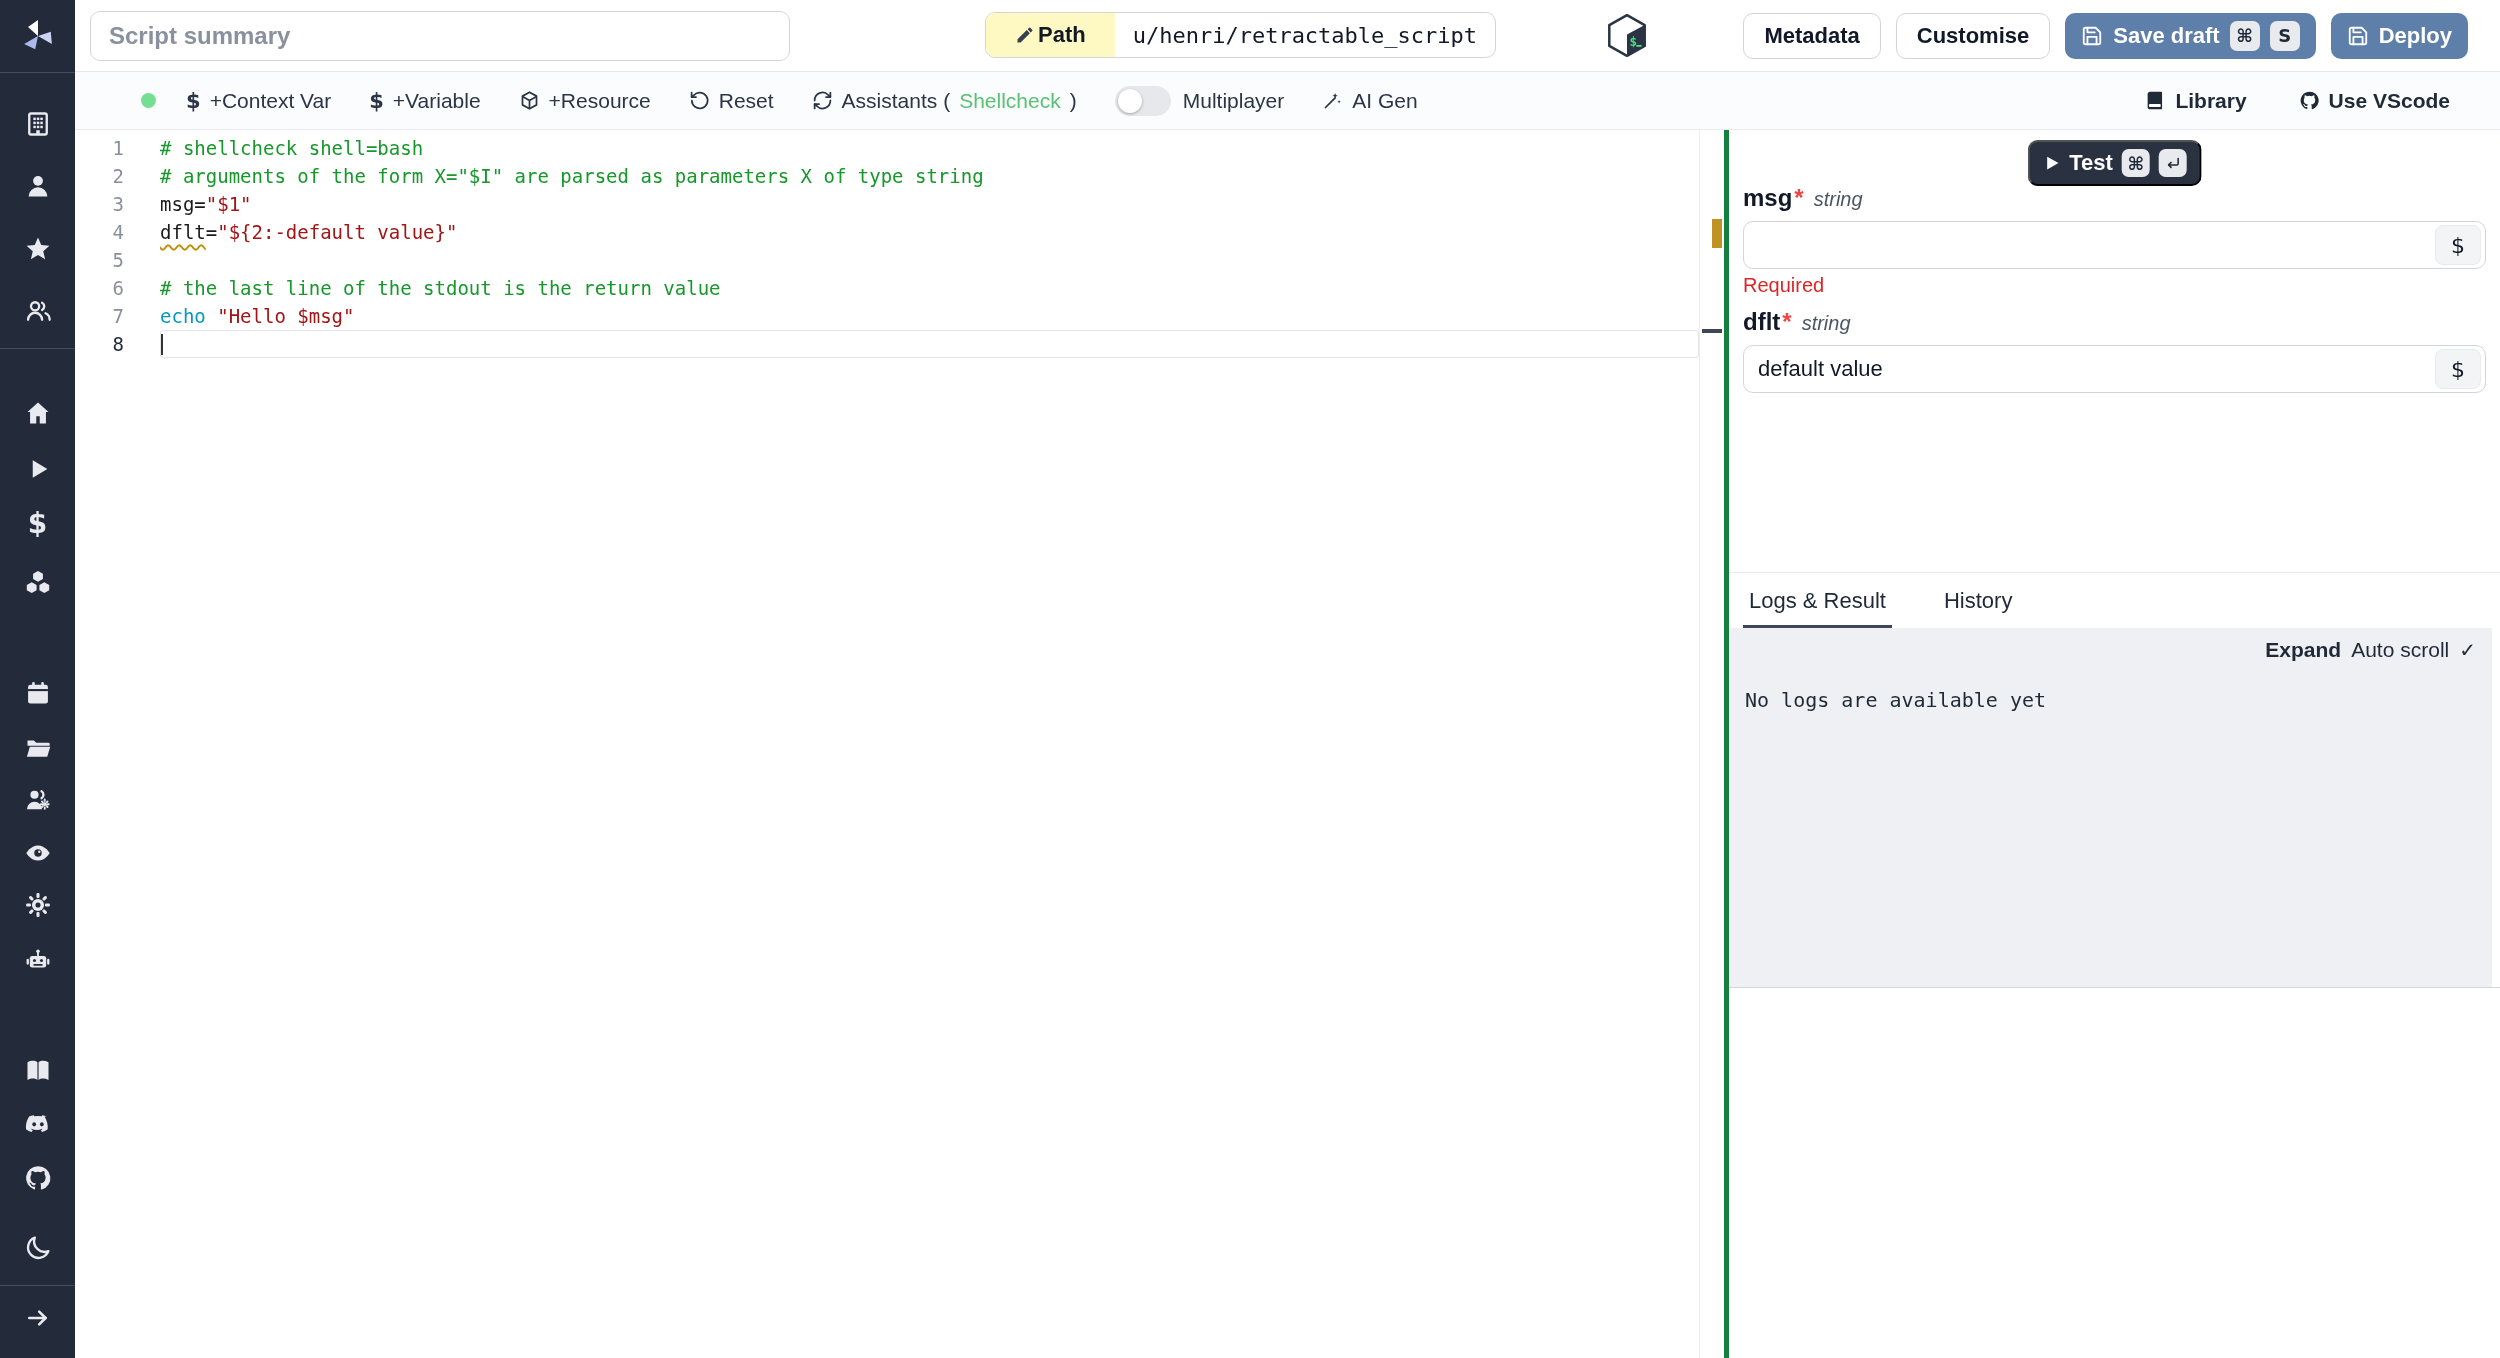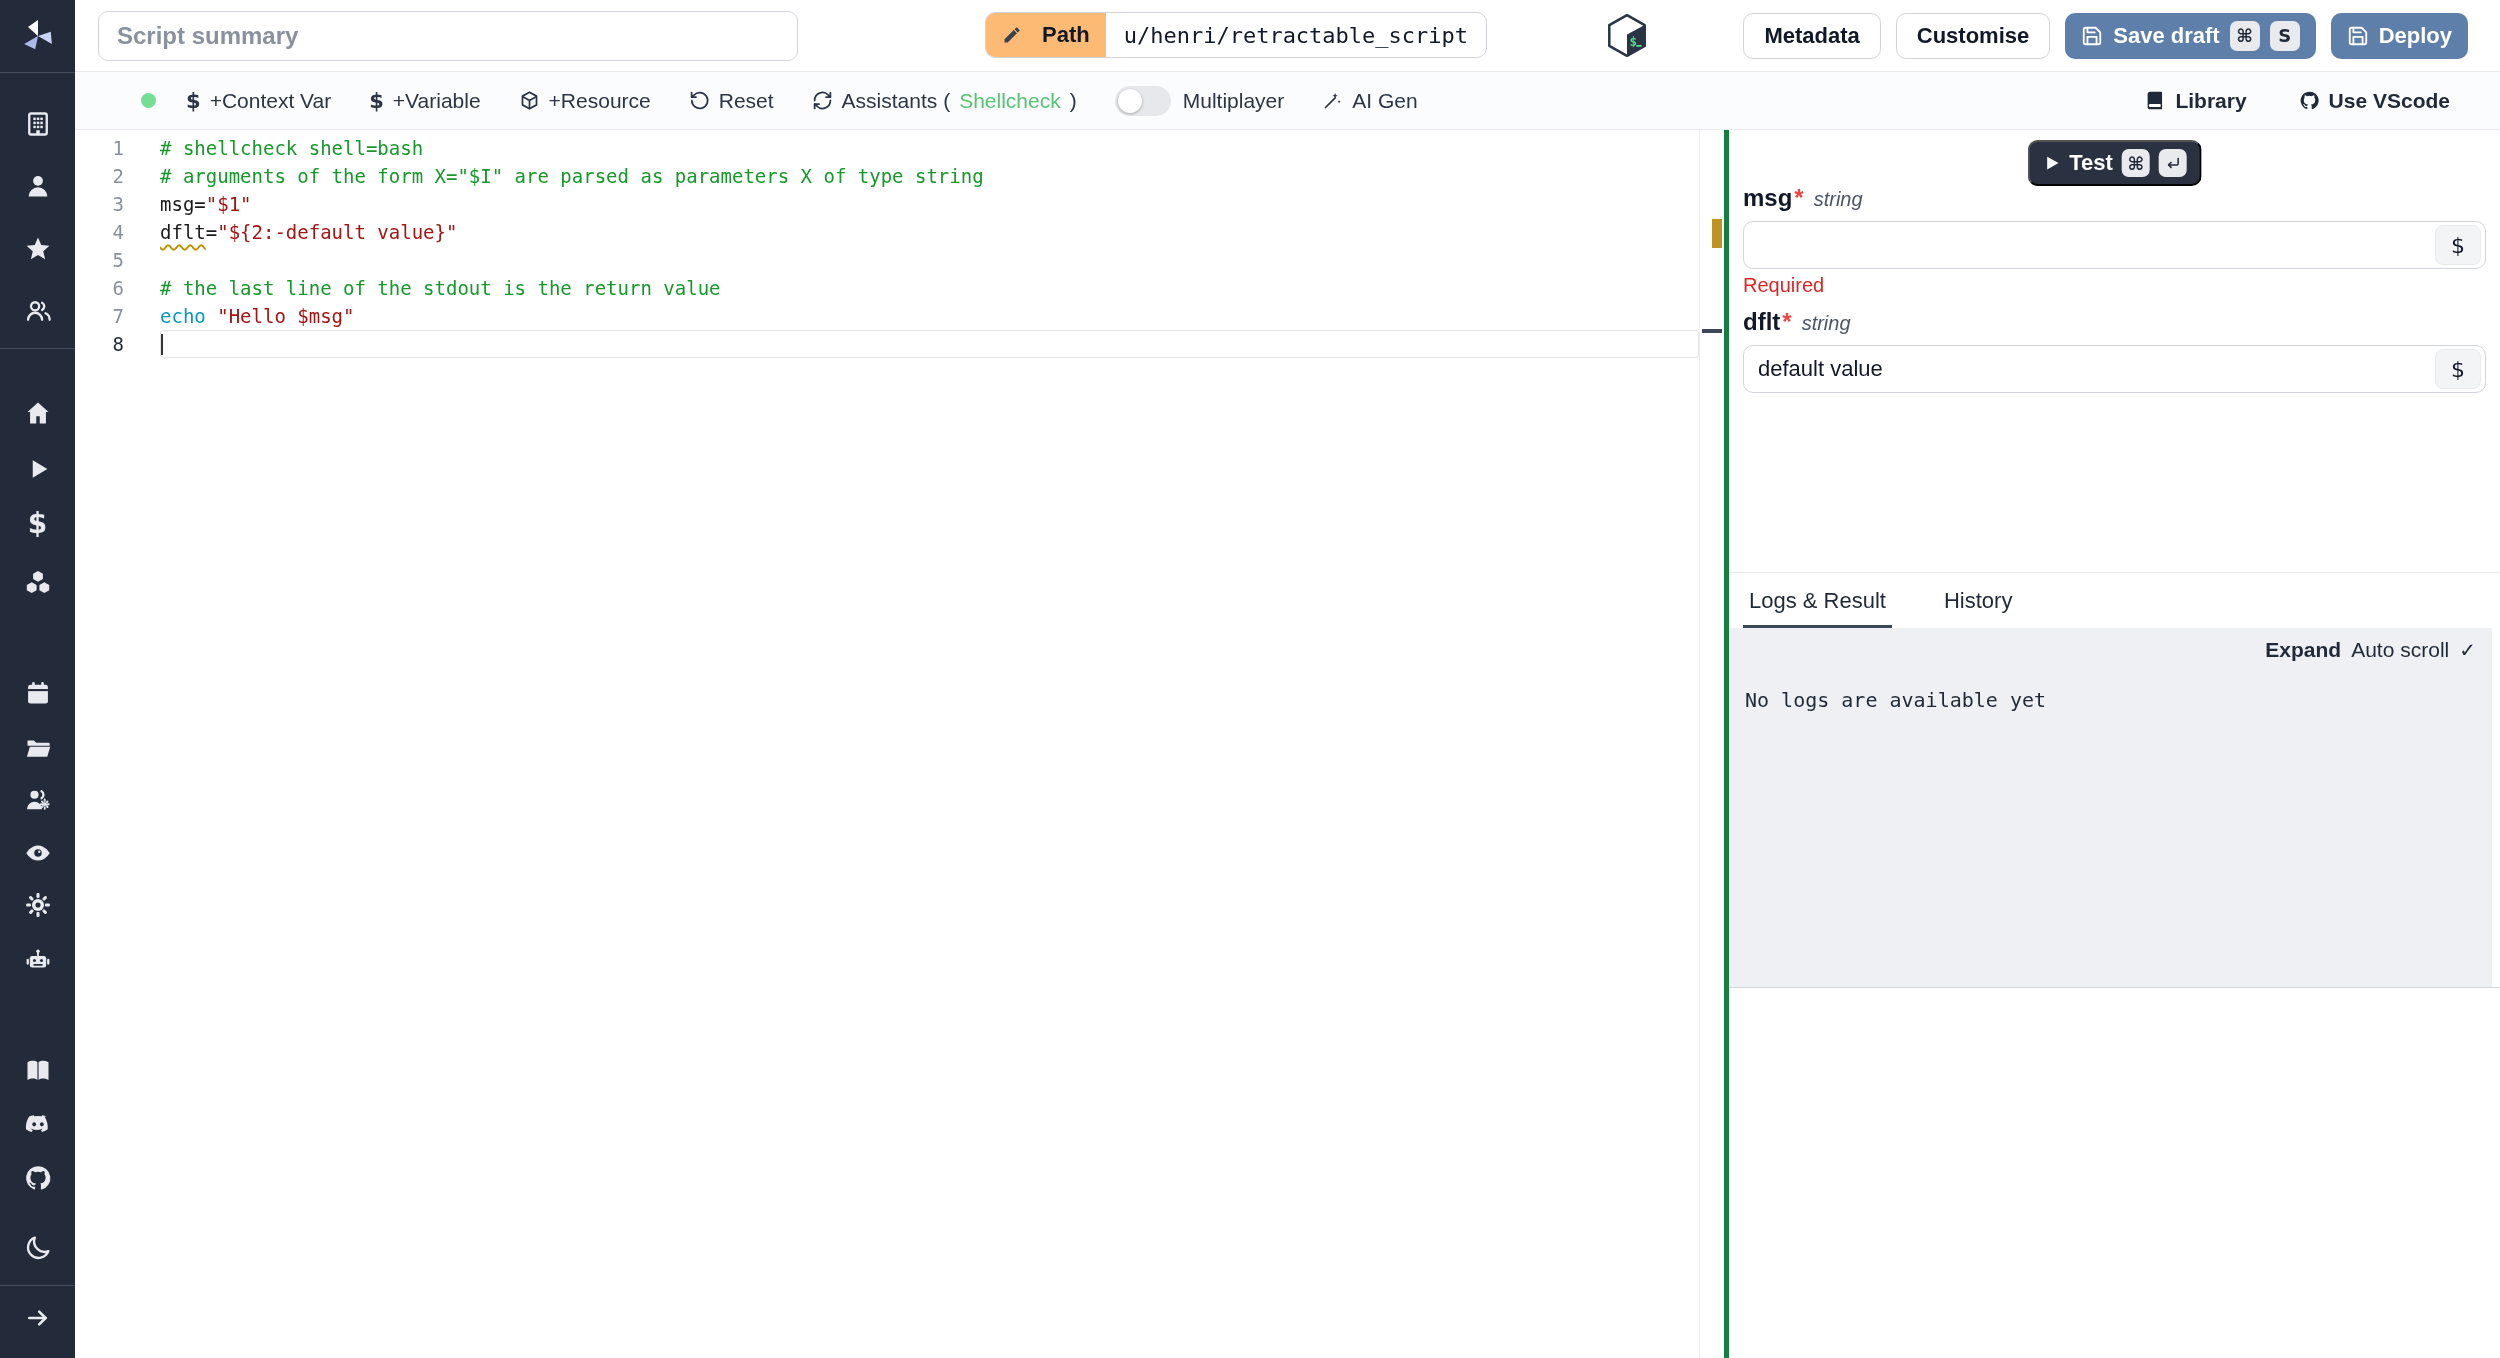--- a/index.html
+++ b/index.html
@@ -11,24 +11,24 @@
   .sidebar{position:absolute;left:0;top:0;width:75px;height:100%;background:#232a39;z-index:5;}
   .sb-item{position:absolute;left:0;width:75px;height:56px;display:flex;align-items:center;justify-content:center;cursor:pointer;}
   .sb-div{position:absolute;left:0;width:75px;height:1px;background:rgba(255,255,255,.16);}
   .sb-ic{width:28px;height:28px;display:block;}
   .sb-dollar{font-family:"DejaVu Sans",sans-serif;font-size:28px;font-weight:700;color:#e8eaf0;line-height:1;}
 
   
   .main{position:absolute;left:75px;top:0;right:0;height:100%;}
 
   .topbar{position:relative;height:72px;border-bottom:1px solid #e5e7eb;display:flex;align-items:center;background:#fff;}
-  .summary-input{margin-left:23px;width:700px;height:50px;border:1px solid #d1d5db;border-radius:10px;padding:0 18px;font-family:"Liberation Sans",sans-serif;font-size:24px;font-weight:600;color:#1f2937;outline:none;background:#fff;}
+  .summary-input{margin-left:15px;width:700px;height:50px;border:1px solid #d1d5db;border-radius:10px;padding:0 18px;font-family:"Liberation Sans",sans-serif;font-size:24px;font-weight:600;color:#1f2937;outline:none;background:#fff;}
   .summary-input::placeholder{color:#8a919e;font-weight:600;}
   .path-group{position:absolute;left:910px;top:12px;height:46px;display:flex;align-items:stretch;border:1px solid #d1d5db;border-radius:10px;overflow:hidden;background:#fff;}
-  .path-chip{display:flex;align-items:center;gap:20px;background:#fdba74;padding:0 16px;font-weight:600;font-size:22px;color:#111827;cursor:pointer;}
+  .path-chip{display:flex;align-items:center;gap:3px;background:#fef9c3;padding:0 29px;font-weight:600;font-size:22px;color:#111827;cursor:pointer;}
   .path-value{display:flex;align-items:center;padding:0 18px;font-family:"DejaVu Sans Mono",monospace;font-size:22px;color:#111827;}
   .lang-icon{position:absolute;left:1527px;top:11px;width:50px;height:50px;}
   .topbar-right{margin-left:auto;display:flex;align-items:center;gap:15px;padding-right:32px;}
   .btn{height:46px;border-radius:10px;display:flex;align-items:center;gap:10px;font-size:22px;font-weight:600;cursor:pointer;white-space:nowrap;}
   .btn.outline{background:#fff;border:1px solid #d1d5db;padding:0 20px;color:#111827;}
   .btn.blue{background:#5e7fa9;color:#fff;padding:0 16px;border:none;}
   .kbd{background:#e8eaee;color:#1f2937;border-radius:7px;height:30px;min-width:30px;padding:0 5px;display:flex;align-items:center;justify-content:center;font-family:"DejaVu Sans",sans-serif;font-size:18px;font-weight:600;}
 
   .toolbar{height:58px;background:#fbfcfd;border-bottom:1px solid #e8eaed;display:flex;align-items:center;padding-left:66px;gap:38px;font-size:21px;font-weight:500;color:#2b3545;}
   .tb-item{display:flex;align-items:center;gap:9px;cursor:pointer;white-space:nowrap;}

